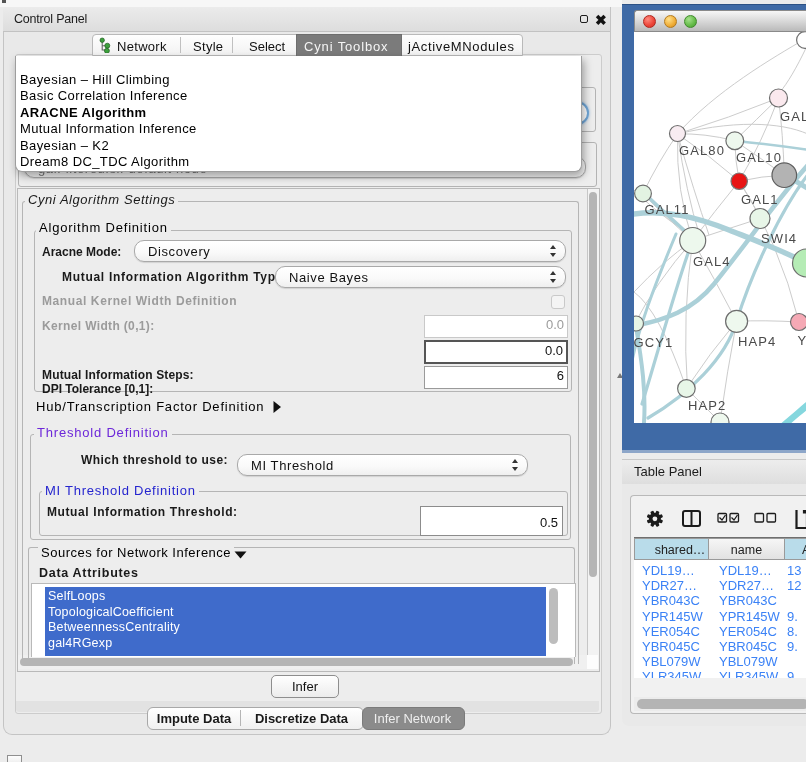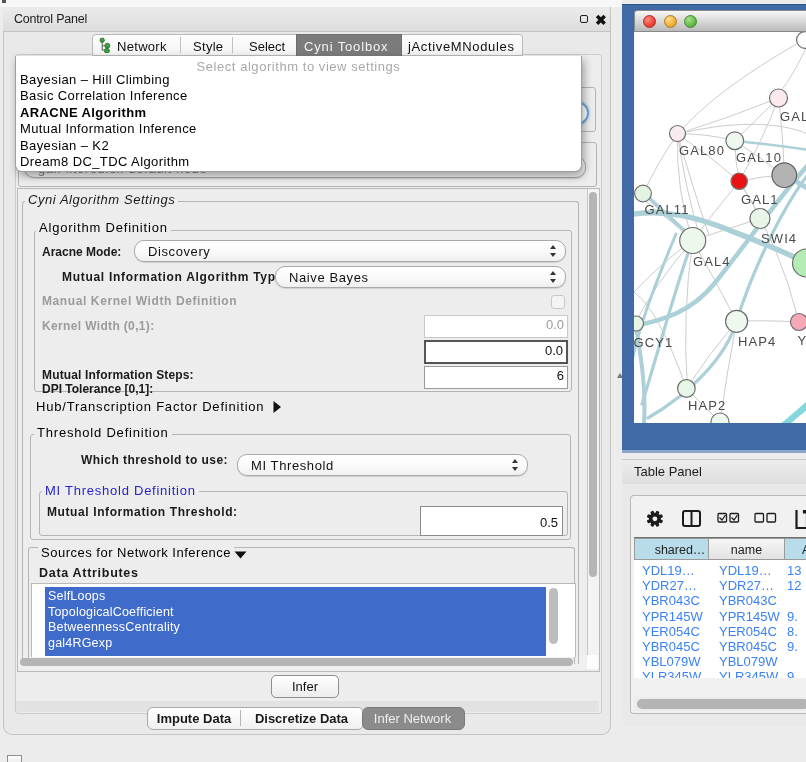--- a/index.html
+++ b/index.html
@@ -52,21 +52,20 @@
 </div>
 
 <div class="abs" style="left:20px;top:87px;width:574px;height:43px;border:1px solid #b3b3b3;border-radius:3px;"></div>
 <div class="abs" style="left:26px;top:101px;width:559px;height:20px;border:2px solid #71a7d8;border-radius:12px;background:#fff;box-shadow:0 0 3px #8ab7e2;"></div>
 <div class="abs" style="left:18px;top:142px;width:577px;height:43px;border:1px solid #b3b3b3;border-radius:3px;"></div>
 <div class="combo" style="left:24px;top:156px;width:560px;">
   <span class="ct" style="color:#777;top:4px;">galFiltered.sif default node</span>
 </div>
 
 <div class="abs" id="dropdown" style="left:15px;top:56px;width:565px;height:115px;background:#ffffff;border:1px solid #9e9e9e;border-top:none;border-radius:0 0 7px 7px;box-shadow:2px 4px 8px rgba(0,0,0,0.35);">
-  <div style="position:absolute;left:0;top:3px;width:100%;text-align:center;font-size:13px;letter-spacing:0.55px;color:#a9a9a9;">Select algorithm to view settings</div>
   <div style="position:absolute;left:4px;top:15.5px;font-size:13px;letter-spacing:0.4px;color:#000;line-height:16.6px;white-space:nowrap;">
     Bayesian – Hill Climbing<br>
     Basic Correlation Inference<br>
     <b>ARACNE Algorithm</b><br>
     Mutual Information Inference<br>
     Bayesian – K2<br>
     Dream8 DC_TDC Algorithm
   </div>
 </div>
 
@@ -112,21 +111,21 @@
 
 <div class="lbl abs" style="left:42px;top:368px;letter-spacing:0.15px;">Mutual Information Steps:</div>
 <div class="field" style="left:424px;top:366px;width:139px;height:20px;border:1px solid #9a9a9a;padding:1px 0 0 0;padding-right:3px;">6</div>
 
 <div class="abs" style="left:36px;top:399px;font-size:13px;letter-spacing:0.8px;color:#000;">Hub/Transcription Factor Definition</div>
 <svg class="abs" style="left:272px;top:400px;" width="10" height="14" viewBox="0 0 10 14">
     <path d="M1.5 1 L9 7 L1.5 13 Z" fill="#111"></path>
   </svg>
 
 <div class="gbox" style="left:30px;top:434px;width:539px;height:104px;"></div>
-<div class="gleg" style="left:34px;top:425px;color:#000000;letter-spacing:0.8px;">Threshold Definition</div>
+<div class="gleg" style="left:34px;top:425px;color:#6d28d9;letter-spacing:0.8px;">Threshold Definition</div>
 
 <div class="lbl abs" style="left:81px;top:453px;letter-spacing:0.45px;">Which threshold to use:</div>
 <div class="combo" style="left:237px;top:454px;width:289px;">
   <span class="ct">MI Threshold</span>
   <svg class="ar" width="8" height="14" viewBox="0 0 8 14">
       <path d="M1 5 L4 1 L7 5 Z M1 9 L4 13 L7 9 Z" fill="#333"></path>
     </svg>
 </div>
 
 <div class="gbox" style="left:39px;top:491px;width:527px;height:43px;"></div>

